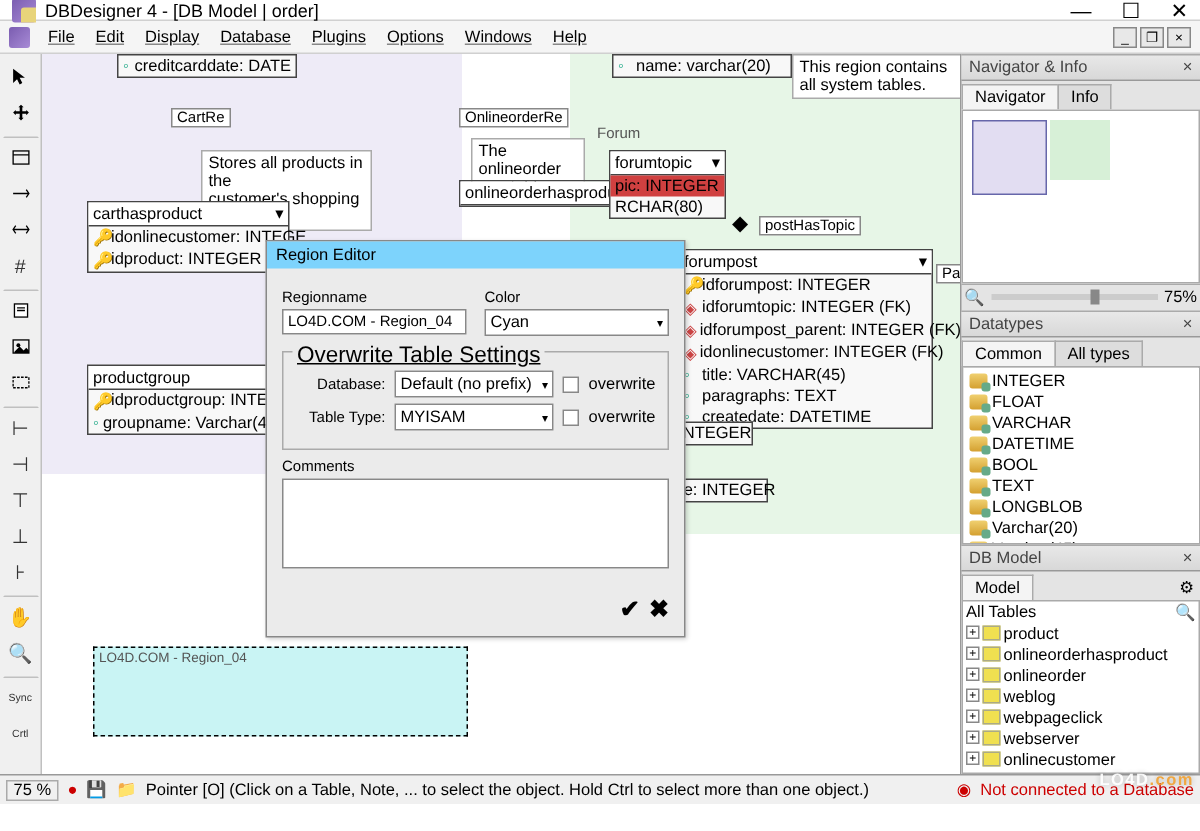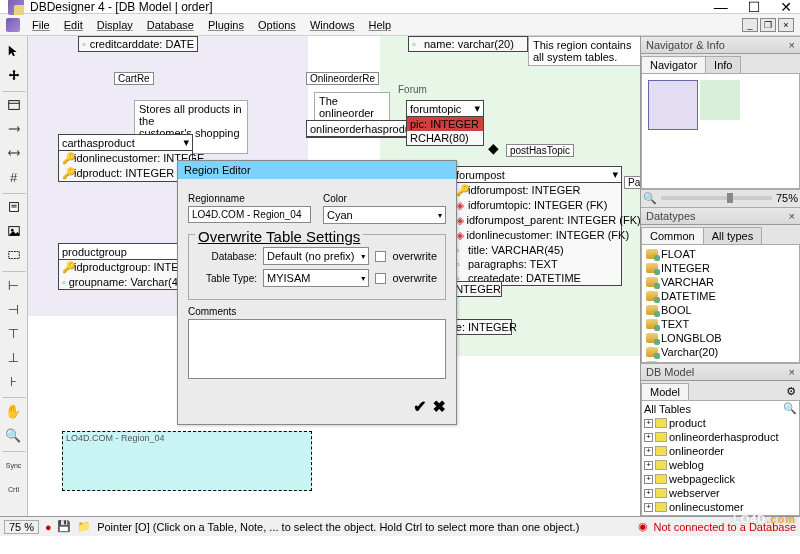--- a/index.html
+++ b/index.html
@@ -81,21 +81,21 @@
 .panelbody { background:#fff; border:1px solid #aaa; flex:1; overflow:hidden; position:relative; }
 .nav-mini { width:140px; height:80px; position:relative; margin:3px; }
 .nav-mini .mini { position:absolute; background:#e2ddf2; }
 .nav-zoom { display:flex; align-items:center; gap:4px; padding:2px; border-top:1px solid #aaa; }
 .nav-zoom .slider { flex:1; height:4px; background:#ccc; position:relative; }
 .nav-zoom .slider .thumb { position:absolute; width:6px; height:10px; background:#888; top:-3px; left:60%; }
 .dtlist { padding:2px; }
 .dtlist .dtrow { display:flex; align-items:center; gap:3px; padding:1px 2px; font-size:11px; }
 .dtlist .dtrow .ico { width:12px; height:10px; background:linear-gradient(#f0d070,#d4a030); border-radius:2px; position:relative; }
 .dtlist .dtrow .ico::after { content:''; position:absolute; right:-2px; bottom:-2px; width:6px; height:6px; background:#6a8; border-radius:2px; }
-.modeltree .trow { display:flex; align-items:center; gap:2px; padding:1px 2px; font-size:10px; }
+.modeltree .trow { display:flex; align-items:flex-start; gap:2px; padding:1px 2px; font-size:10px; }
 .modeltree .trow .pm { width:9px; height:9px; border:1px solid #888; display:flex; align-items:center; justify-content:center; font-size:8px; line-height:1; }
 .modeltree .trow .ticon { width:12px; height:10px; background:#f0e050; border:1px solid #aa8; }
 
 
 .statusbar { height:20px; border-top:1px solid #999; background:#f0f0f0; display:flex; align-items:center; font-size:10px; padding:0 4px; gap:6px; }
 .statusbar .zoompct { border:1px solid #aaa; padding:0 4px; }
 .statusbar .filler { flex:1; }
 .statusbar .dbstate { color:#c00; }
 
 .watermark { position:absolute; right:4px; bottom:26px; font-size:18px; font-weight:bold; color:#fff; text-shadow:0 0 4px rgba(0,0,0,.3); letter-spacing:1px; opacity:.9; }
@@ -407,25 +407,25 @@
         <span>Datatypes</span>
         <span class="x">×</span>
       </div>
     <div class="tabs">
       <div class="tab active">Common</div>
       <div class="tab">All types</div>
     </div>
     <div class="panelbody dtlist" style="height:155px; overflow-y:auto;">
       <div class="dtrow">
           <span class="ico"></span>
+          <span>INTEGER</span>
+        </div>
+      <div class="dtrow">
+          <span class="ico"></span>
           <span>FLOAT</span>
-        </div>
-      <div class="dtrow">
-          <span class="ico"></span>
-          <span>INTEGER</span>
         </div>
       <div class="dtrow">
           <span class="ico"></span>
           <span>VARCHAR</span>
         </div>
       <div class="dtrow">
           <span class="ico"></span>
           <span>DATETIME</span>
         </div>
       <div class="dtrow">

